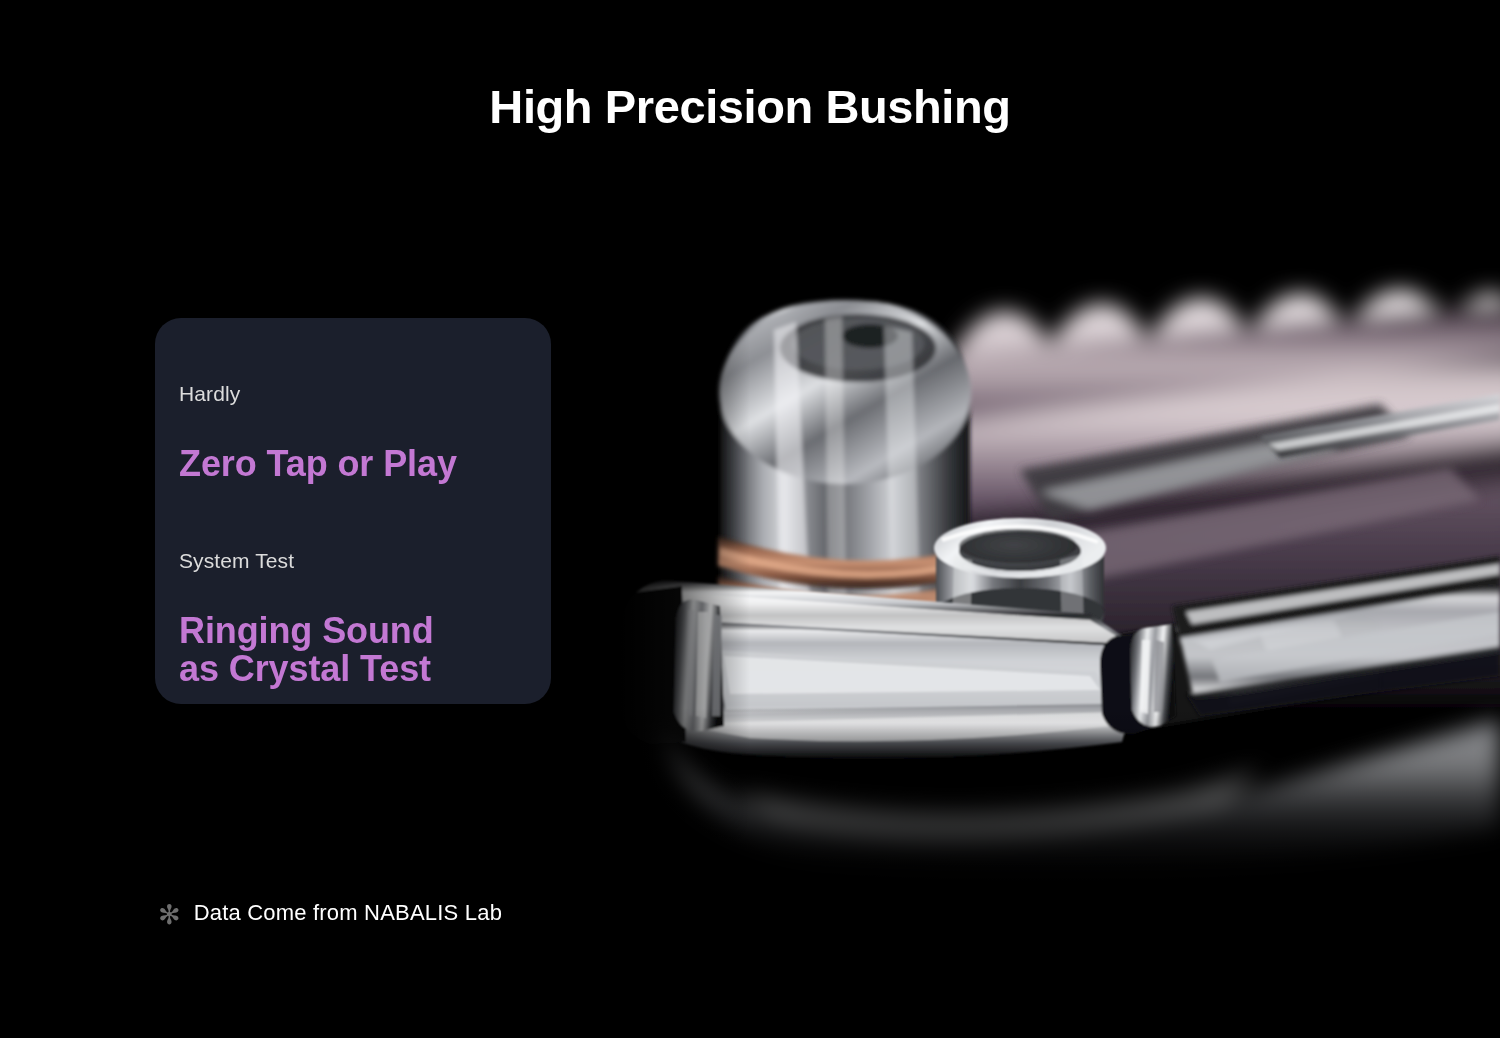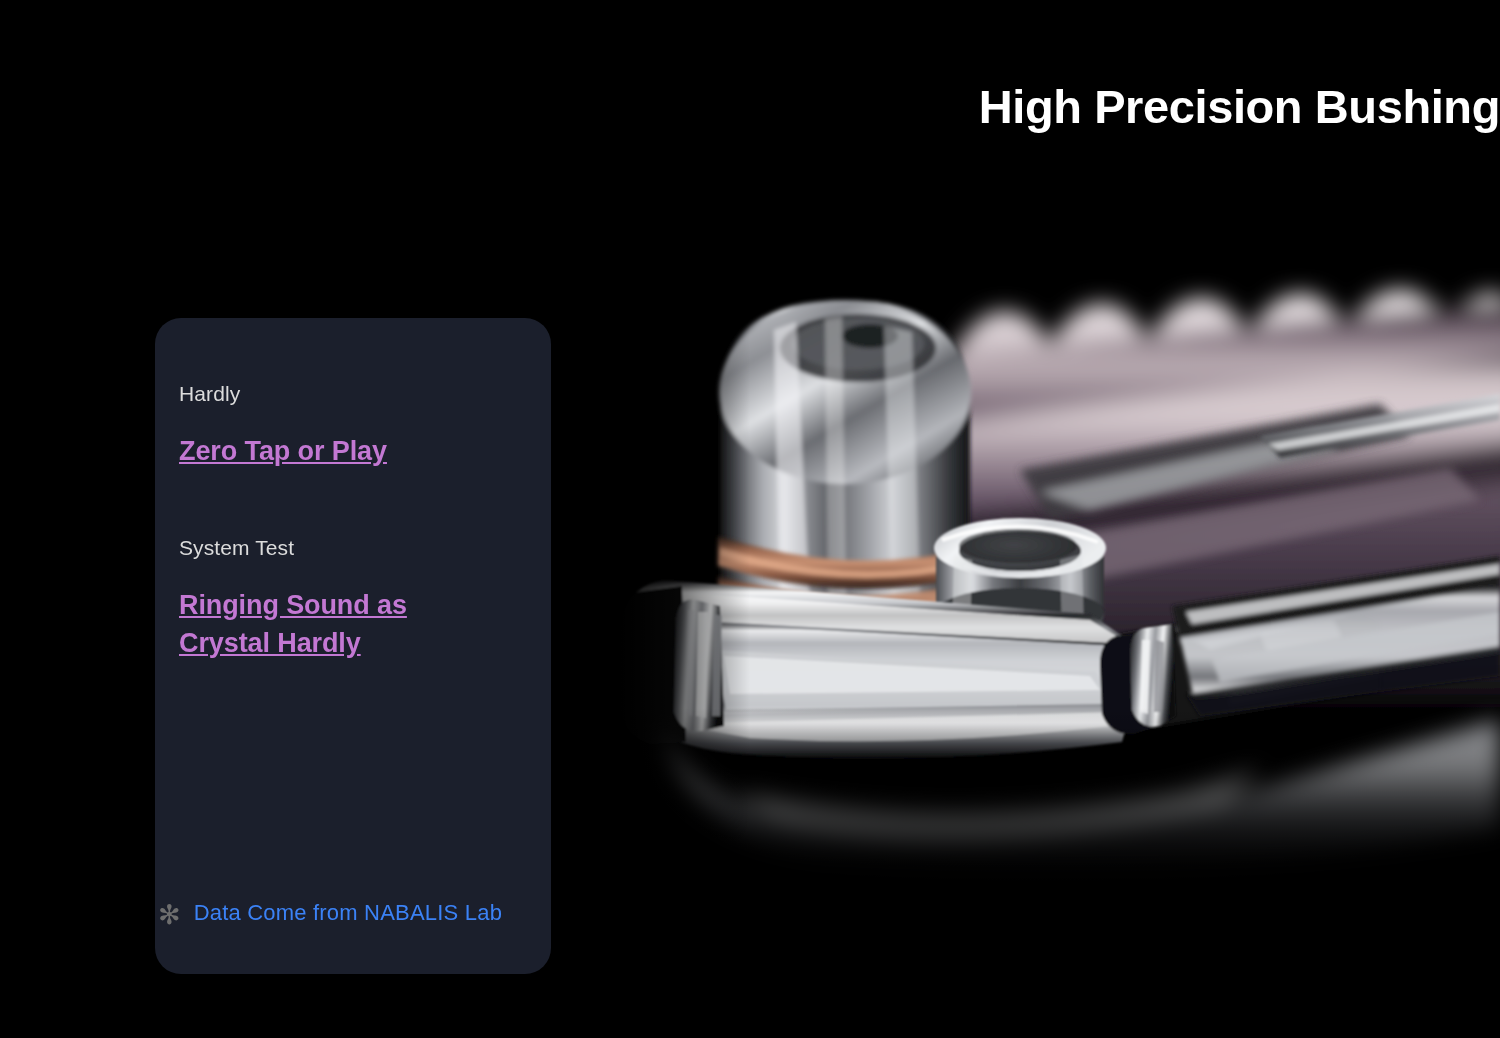--- a/index.html
+++ b/index.html
@@ -12,80 +12,79 @@
 
   body {
     font-family:"Liberation Sans", sans-serif;
     position:relative;
   }
 
   
   .title-block {
     position:absolute;
     top:78px; left:0; right:0;
-    text-align:right;
+    text-align:center;
   }
   .title-line {
     display:block;
     color:#ffffff;
     font-size:47px;
     font-weight:bold;
     line-height:58px;
     letter-spacing:-0.4px;
   }
 
   
   .spec-card {
     position:absolute;
     left:155px; top:318px;
-    width:396px; height:656px;
+    width:396px; height:386px;
     background:#1b1f2c;
     border-radius:26px;
   }
   .spec-inner {
     position:absolute;
     left:24px; top:62px; right:20px;
   }
   .spec-group { margin-bottom:64px; }
   .spec-group:last-child { margin-bottom:0; }
   .spec-label {
     color:#dcdcdc;
     font-size:21px;
     font-weight:normal;
     line-height:28px;
     letter-spacing:0.1px;
   }
   .spec-value {
-    margin-top:24px;
+    margin-top:37px;
     color:#c378d3;
-    font-size:27px;
+    font-size:36px;
     font-weight:bold;
     line-height:38px;
     letter-spacing:-0.1px;
     max-width:300px;
-    text-decoration:underline;
   }
 
   
   .footnote {
     position:absolute;
     left:158px; top:898px;
     display:flex;
     align-items:center;
     gap:13px;
   }
   .footnote-asterisk {
     color:#6e6e6e;
     font-size:27px;
     line-height:30px;
     display:inline-block;
     transform:translateY(2px);
   }
   .footnote-text {
-    color:#3b82f6;
+    color:#ffffff;
     font-size:22px;
     line-height:30px;
     letter-spacing:0.2px;
   }
 
   
   .product-stage {
     position:absolute;
     left:620px; top:0;
     width:880px; height:1038px;
@@ -396,21 +395,21 @@
 <div class="spec-card">
   <div class="spec-inner">
 
     <div class="spec-group">
       <div class="spec-label">Hardly</div>
       <div class="spec-value">Zero Tap or Play</div>
     </div>
 
     <div class="spec-group">
       <div class="spec-label">System Test</div>
-      <div class="spec-value">Ringing Sound as Crystal Hardly</div>
+      <div class="spec-value">Ringing Sound as Crystal Test</div>
     </div>
 
   </div>
 </div>
 
 <div class="footnote">
   <span class="footnote-asterisk">✻</span>
   <span class="footnote-text">Data Come from NABALIS Lab</span>
 </div>
 

